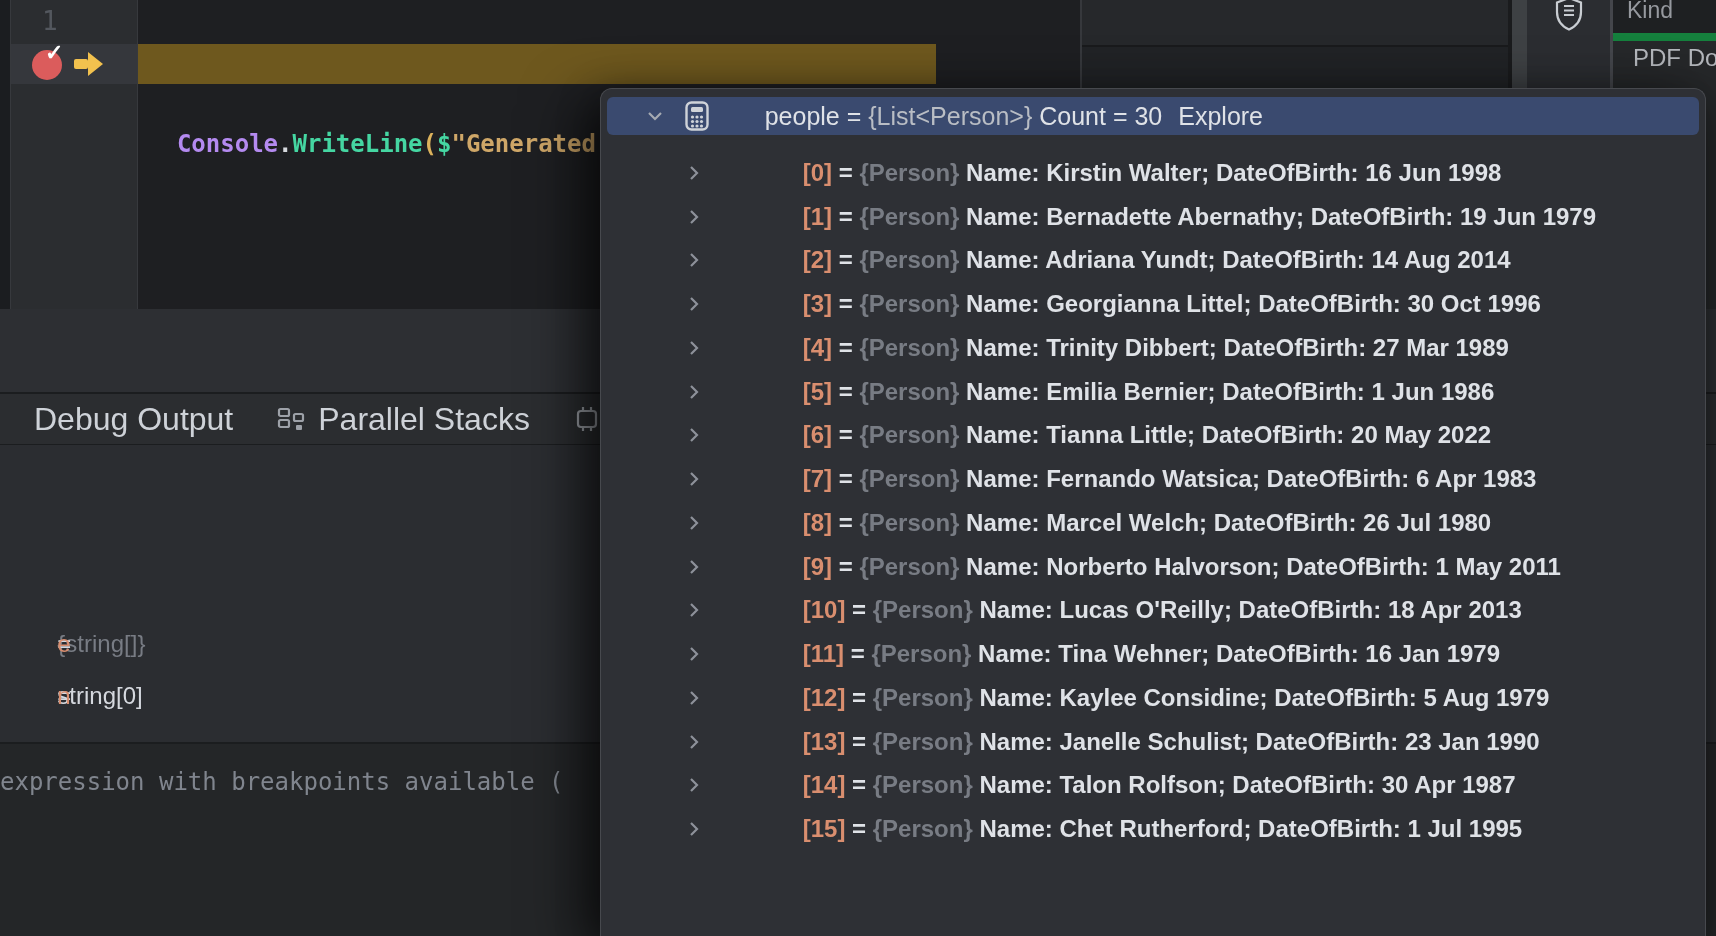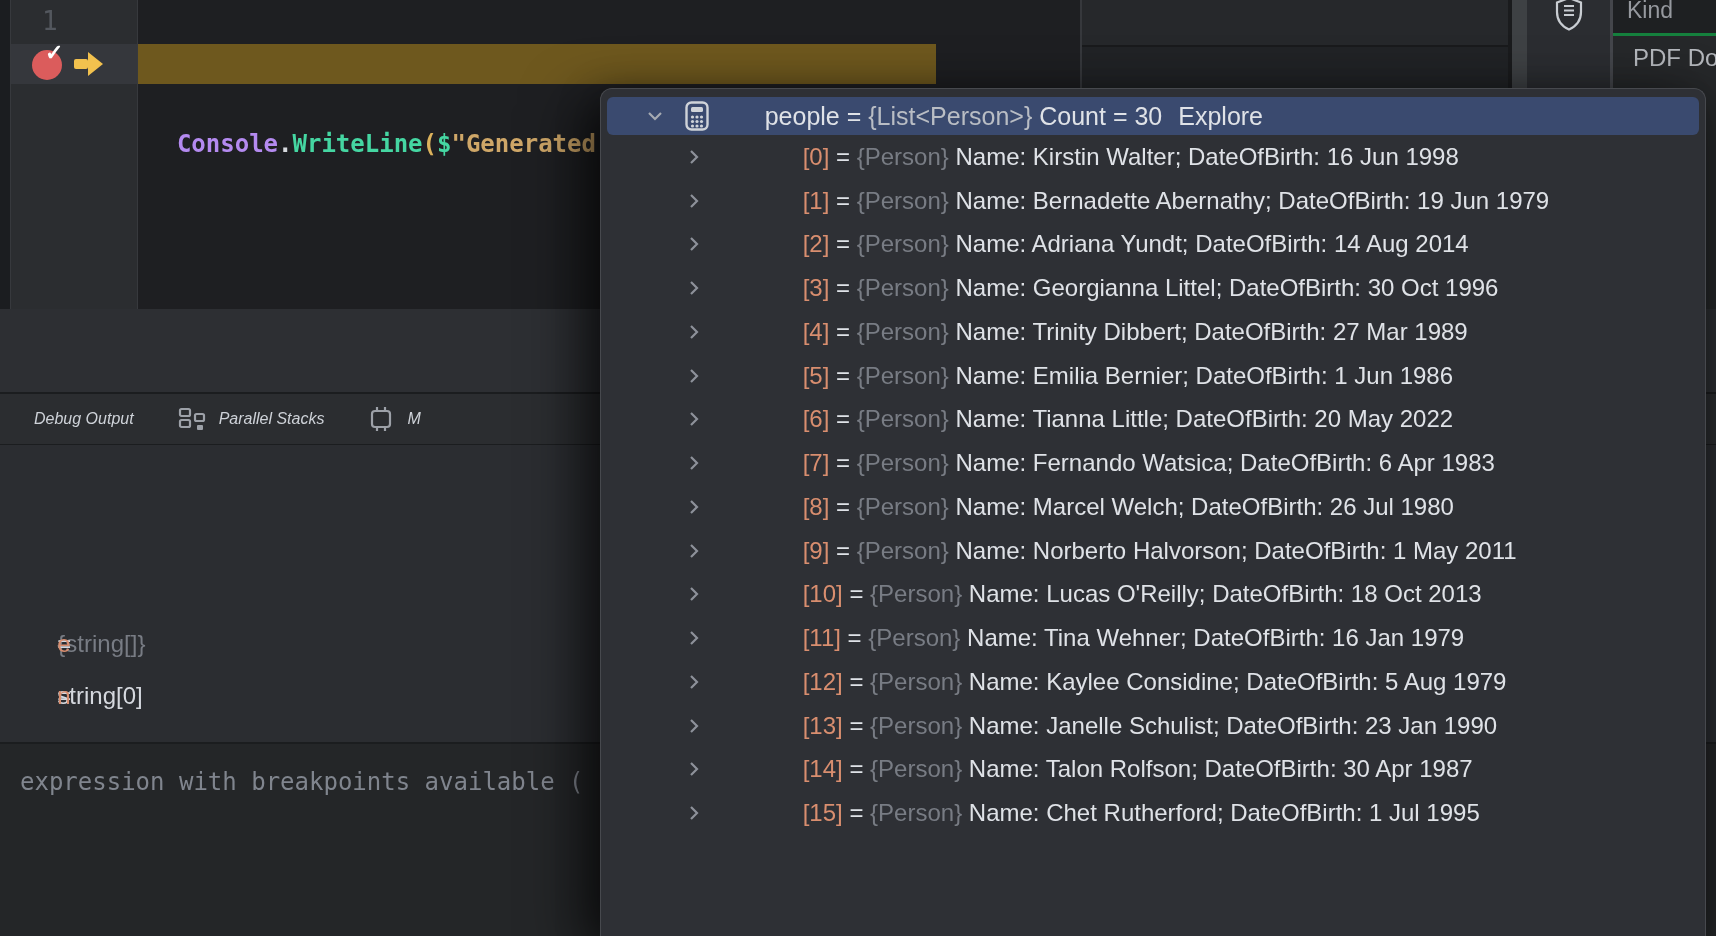--- a/index.html
+++ b/index.html
@@ -35,56 +35,56 @@
   .editor-split{left:1080px;top:0;width:2px;height:309px;background:#36383c;}
   .right-pane-top{left:1082px;top:0;width:426px;height:45px;background:#26282b;border-bottom:2px solid #191a1c;}
   .right-pane-bottom{left:1082px;top:47px;width:426px;height:262px;background:#212326;}
   .scroll-gap{left:1508px;top:0;width:4px;height:309px;background:#1a1b1d;}
   .scroll-strip{left:1512px;top:0;width:15px;height:309px;background:#3e4144;}
   .side-col{left:1527px;top:0;width:83px;height:309px;background:#2b2d31;}
   .shield-wrap{left:1551px;top:-4px;width:36px;height:36px;}
   .side-vline{left:1610px;top:0;width:3px;height:309px;background:#44464b;}
   
   .finder{left:1613px;top:0;width:103px;height:309px;background:#26282a;overflow:hidden;}
-  .finder-head{position:absolute;left:0;top:0;width:103px;height:33px;background:#1e2022;border-bottom:3px solid #15803d;}
+  .finder-head{position:absolute;left:0;top:0;width:103px;height:33px;background:#1e2022;border-bottom:8px solid #15803d;}
   .finder-kind{position:absolute;left:14px;top:-3px;font-size:23px;color:#96999f;}
   .finder-cell{position:absolute;left:20px;top:44px;font-size:24px;color:#b4b7bc;white-space:nowrap;}
 
   
   #debugwin{left:0;top:309px;width:1716px;height:627px;background:#2b2d31;}
   .dbg-toolbar{left:0;top:0;width:1716px;height:83px;background:#2d2f33;border-bottom:2px solid #1b1d1f;}
   .dbg-tabs{left:0;top:85px;width:1716px;height:50px;background:#2b2d30;border-bottom:1px solid #1b1d1f;
     display:flex;align-items:center;padding-left:34px;gap:44px;}
-  .dbg-tab{display:flex;align-items:center;gap:13px;font-size:16px;color:#ced2d8;white-space:nowrap;font-style:italic;}
+  .dbg-tab{display:flex;align-items:center;gap:13px;font-size:32px;color:#ced2d8;white-space:nowrap;}
   .vars-clip{left:0;top:135px;width:600px;height:297px;overflow:hidden;padding-top:18px;box-sizing:border-box;}
   .var-row{height:52px;line-height:52px;font-size:24px;white-space:pre;padding-left:4px;}
   .var-row span{margin-right:9px;}
   .vr-name{color:#d98e6f;}
   .vr-eq{color:#d5d8de;}
   .vr-type{color:#787c84;}
   .vr-val{color:#d5d8de;}
   .dbg-divider{left:0;top:433px;width:1716px;height:2px;background:#1b1d1f;}
   .dbg-console{left:0;top:435px;width:1716px;height:192px;background:#242628;}
   .status-clip{left:0;top:459px;width:592px;overflow:hidden;}
-  .status-text{font-family:"DejaVu Sans Mono",monospace;font-size:24px;color:#80858e;white-space:pre;padding-left:20px;}
+  .status-text{font-family:"DejaVu Sans Mono",monospace;font-size:24px;color:#80858e;white-space:pre;padding-left:0;}
 
   
   #datatip{left:600px;top:88px;width:1106px;height:848px;background:#2e3035;
     border:1px solid #47494e;border-bottom:none;border-radius:12px 12px 0 0;
     box-shadow:-22px 14px 55px rgba(0,0,0,0.55), 0 10px 40px rgba(0,0,0,0.45);
     box-sizing:border-box;}
   .tip-header{margin:8px 6px 0 6px;height:38px;background:#3a4a6f;border-radius:6px;
     display:flex;align-items:center;white-space:pre;}
   .tip-header .chev{margin-left:40px;display:flex;}
   .tip-header .calc{margin-left:22px;display:flex;}
   .tip-header .txt{margin-left:14px;font-size:25px;}
   .th-name,.th-eq,.th-val,.th-link{color:#dfe2e7;}
   .th-type{color:#b9bdc4;}
   .th-link{margin-left:16px;}
-  .tip-rows{padding-top:0;}
+  .tip-rows{padding-top:16px;font-weight:bold;}
   .tip-row{height:43.75px;display:flex;align-items:center;padding-left:88px;white-space:pre;font-size:24px;}
   .tip-row .chev{display:flex;width:12px;}
   .numlist{margin-left:22px;display:flex;flex-direction:column;gap:4px;}
   .numlist .r{display:flex;align-items:center;gap:3px;}
   .tip-row .txt{margin-left:13px;}
   .ti-index{color:#d98e6f;}
   .ti-eq{color:#dfe2e7;}
   .ti-type{color:#787c84;}
   .ti-val{color:#dfe2e7;}
 </style>
@@ -381,21 +381,21 @@
         <span class="chev">
           <svg width="10" height="16" viewBox="0 0 10 16">
             <polyline points="2,2 8,8 2,14" fill="none" stroke="#8d919a" stroke-width="2.2"></polyline>
           </svg>
         </span>
         <span class="numlist">
           <span class="r r1"></span>
           <span class="r r2"></span>
         </span>
         <span class="txt">
-          <span class="ti-index">[10]</span><span class="ti-eq"> = </span><span class="ti-type">{Person}</span><span class="ti-val"> Name: Lucas O'Reilly; DateOfBirth: 18 Oct 2013</span>
+          <span class="ti-index">[10]</span><span class="ti-eq"> = </span><span class="ti-type">{Person}</span><span class="ti-val"> Name: Lucas O'Reilly; DateOfBirth: 18 Apr 2013</span>
         </span>
       </div>
 
       <div class="tip-row">
         <span class="chev">
           <svg width="10" height="16" viewBox="0 0 10 16">
             <polyline points="2,2 8,8 2,14" fill="none" stroke="#8d919a" stroke-width="2.2"></polyline>
           </svg>
         </span>
         <span class="numlist">

